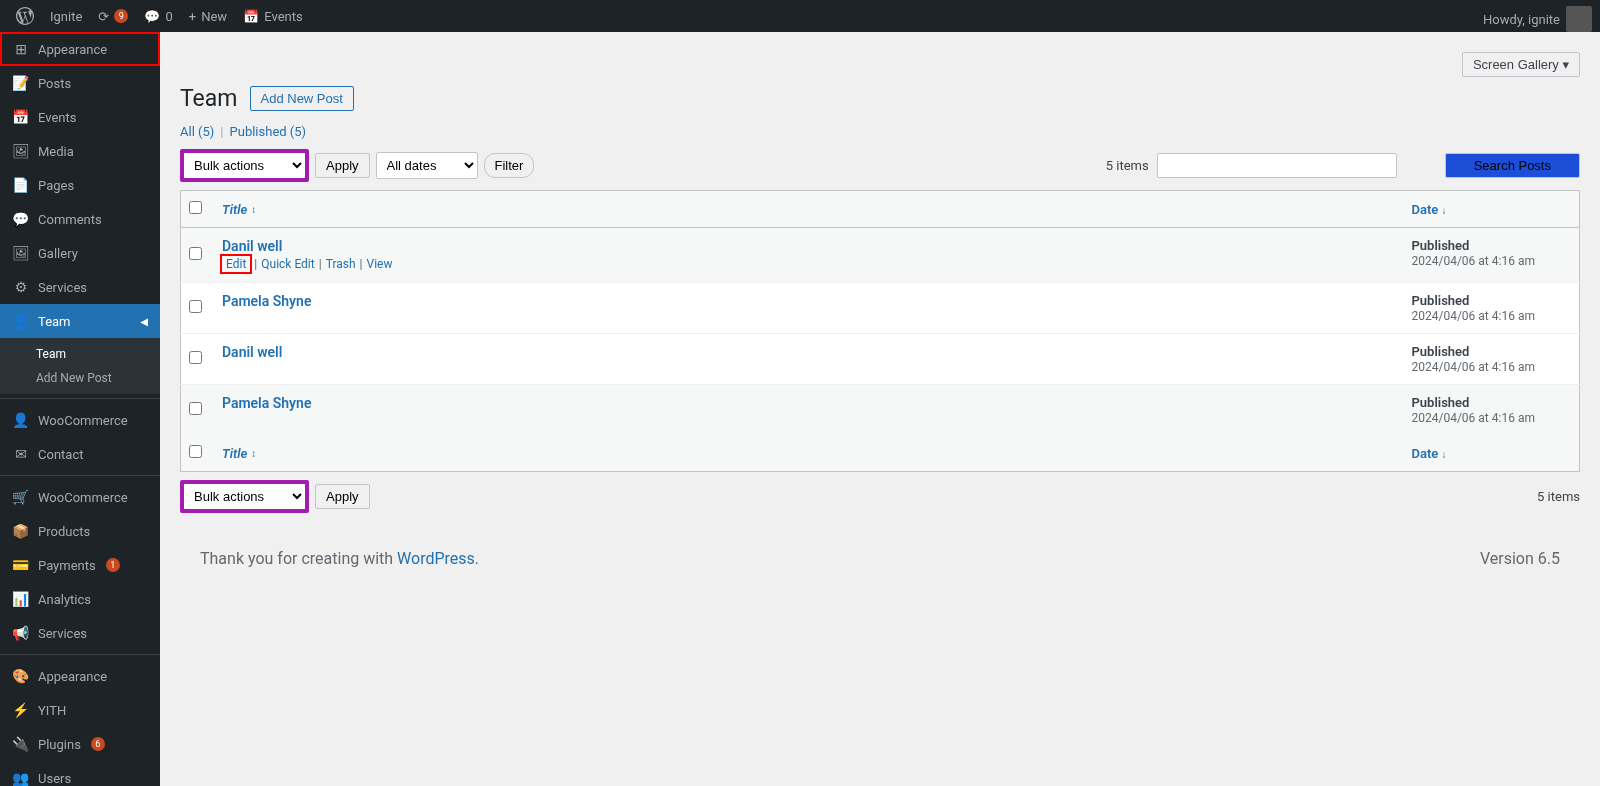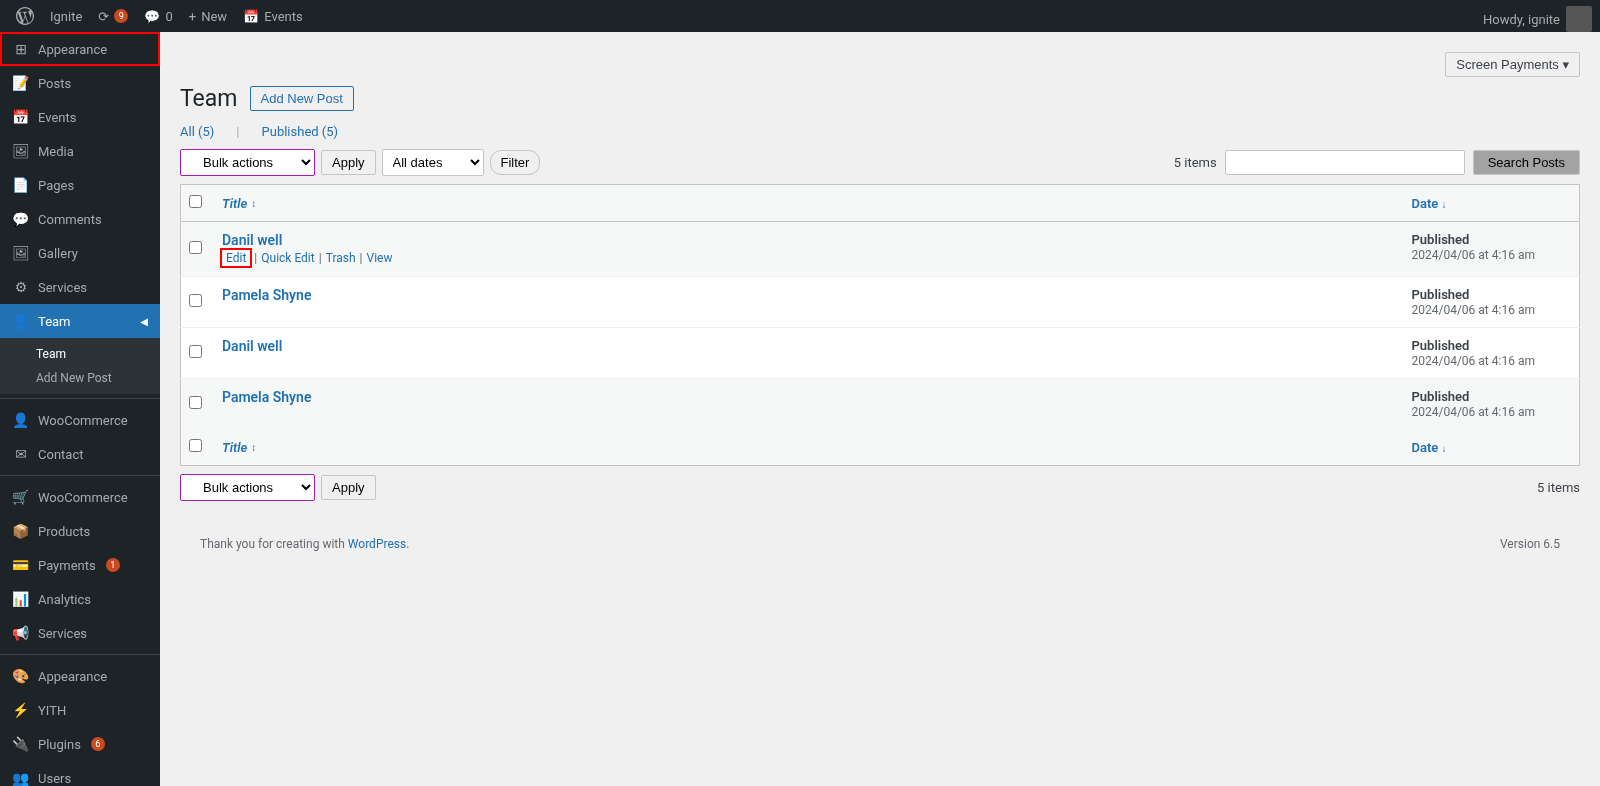--- a/index.html
+++ b/index.html
@@ -139,21 +139,21 @@
       color: #2271b1;
       padding: 4px 10px;
       font-size: 13px;
       border-radius: 2px;
       cursor: pointer;
     }
 
     
     .subsubsub {
       display: flex;
-      gap: 16px;
+      gap: 0;
       margin-bottom: 10px;
       font-size: 13px;
       align-items: center;
     }
     .subsubsub a {
       color: #2271b1;
       text-decoration: none;
       cursor: pointer;
     }
     .subsubsub .separator { margin: 0 6px; color: #a7aaad; }
@@ -169,22 +169,22 @@
       display: flex;
       align-items: center;
       gap: 6px;
     }
     .tablenav-right {
       display: flex;
       align-items: center;
       gap: 8px;
     }
     .bulk-select {
-      padding: 4px 24px 4px 18px;
-      border: 1px solid #a21caf;
+      padding: 4px 24px 4px 6px;
+      border: 4px solid #a21caf;
       border-radius: 2px;
       background: #fff;
       font-size: 13px;
       cursor: pointer;
       appearance: auto;
     }
     .apply-btn {
       background: #f0f0f1;
       border: 1px solid #c3c4c7;
       padding: 4px 10px;
@@ -210,26 +210,27 @@
       cursor: pointer;
     }
     .search-input {
       border: 1px solid #c3c4c7;
       padding: 4px 8px;
       font-size: 13px;
       border-radius: 2px;
       width: 240px;
     }
     .search-posts-btn {
-      background: #a3a3a3;
+      background: #1d4ed8;
       border: 1px solid #c3c4c7;
-      padding: 4px 14px;
-      font-size: 13px;
-      border-radius: 2px;
-      cursor: pointer;
+      padding: 4px 28px;
+      font-size: 13px;
+      border-radius: 2px;
+      cursor: pointer;
+      margin-left: 40px;
     }
     .items-count {
       font-size: 13px;
       color: #3c434a;
     }
 
     
     .wp-list-table {
       width: 100%;
       border-collapse: collapse;
@@ -312,21 +313,21 @@
       align-items: center;
       justify-content: space-between;
       margin-top: 8px;
     }
 
     
     #wpfooter {
       display: flex;
       justify-content: space-between;
       padding: 16px 20px;
-      font-size: 12px;
+      font-size: 16px;
       color: #646970;
       margin-top: 20px;
     }
     #wpfooter a { color: #2271b1; text-decoration: none; }
 
     
     .dashboard-highlight {
       outline: 2px solid red;
       outline-offset: -2px;
     }
@@ -489,21 +490,21 @@
     <div class="menu-item">
       <span class="menu-icon">👥</span>
       <span>Users</span>
     </div>
 
   </div>
 
   <div id="wpcontent">
 
     <div class="screen-options-bar">
-      <button class="screen-options-btn">Screen Payments ▾</button>
+      <button class="screen-options-btn">Screen Gallery ▾</button>
     </div>
 
     <div class="page-heading">
       <h1 class="page-title">Team</h1>
       <button class="add-new-btn">Add New Post</button>
     </div>
 
     <div class="subsubsub">
       <a>All <span>(5)</span></a>
       <span class="separator"> | </span>

